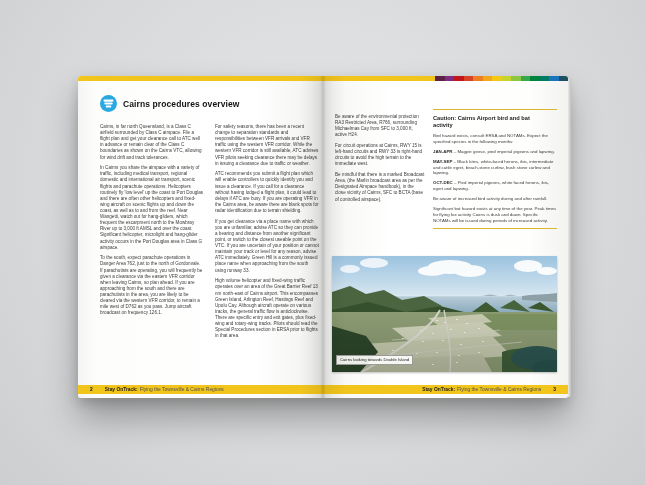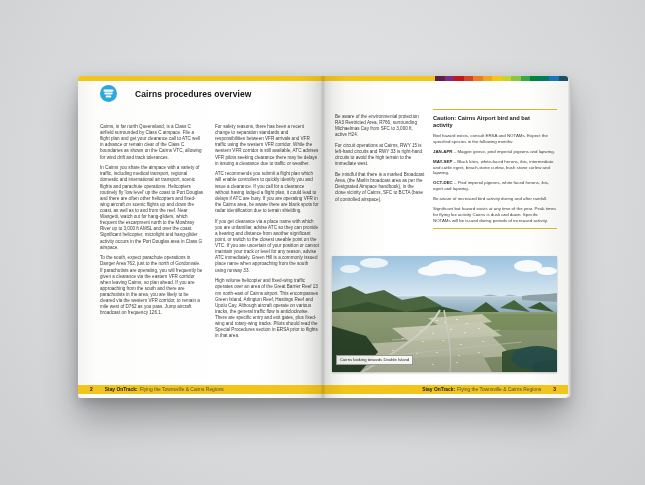--- a/index.html
+++ b/index.html
@@ -15,21 +15,21 @@
           background:linear-gradient(to right,#f4f4f2 0,#fdfdfc 7%,#ffffff 72%,#f3f3f1 95%,#e7e7e5 100%);}
   .page-right{left:245px;border-radius:0 3px 3px 0;
           background:linear-gradient(to right,#e8e8e6 0,#f7f7f5 4%,#ffffff 28%,#fefefd 84%,#f2f2f0 100%);}
   .spine{position:absolute;left:222px;top:0;width:46px;height:322px;z-index:6;pointer-events:none;
           background:linear-gradient(to right, rgba(0,0,0,0) 0%, rgba(0,0,0,.07) 44%, rgba(0,0,0,.18) 50%, rgba(0,0,0,.07) 56%, rgba(0,0,0,0) 100%);}
   .topbar{position:absolute;top:0;left:0;right:0;height:5px;background:var(--accent,#F2C51D);}
   .topbar-right{display:flex;}
   .topbar-right .lead{width:112px;background:var(--accent,#F2C51D);}
   .rb-seg{flex:1;height:5px;}
 
-  .lp-header{position:absolute;left:22px;top:9px;display:flex;align-items:center;gap:18px;}
+  .lp-header{position:absolute;left:22px;top:19px;display:flex;align-items:center;gap:6px;}
   .hicon{width:17px;height:17px;flex:0 0 auto;}
   .lp-title{font-size:8.5px;font-weight:bold;color:#141414;margin:0;letter-spacing:.1px;}
 
   .cols{position:absolute;left:22px;top:48px;width:219px;display:flex;gap:11px;}
   .col{width:104px;}
   .body-text p{margin:0 0 4.6px;font-size:4.6px;line-height:1.33;color:#3c3c3c;}
 
   .rp-col1{position:absolute;left:12px;top:38px;width:90px;}
   .caution{position:absolute;left:110px;top:33px;width:124px;}
   .caution .rule{height:1px;background:#DCB52F;}

